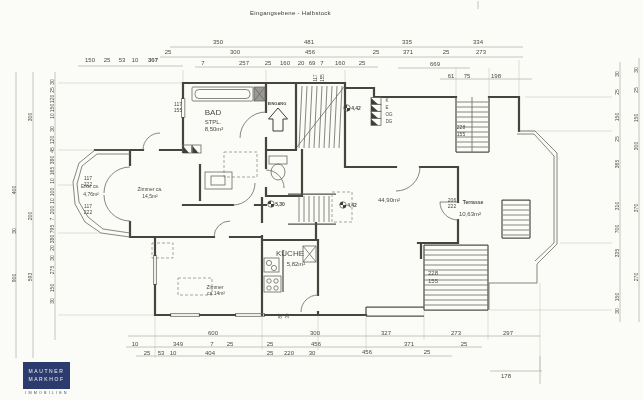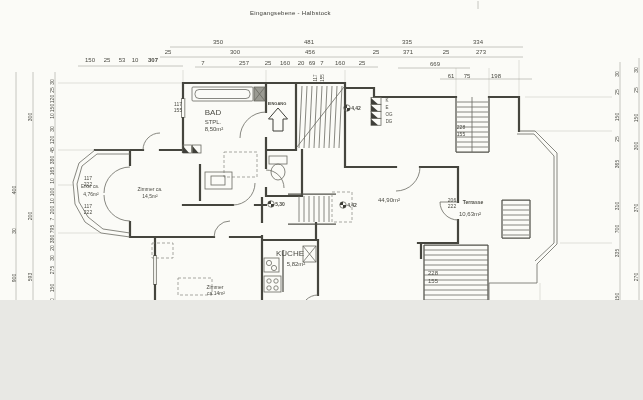--- a/index.html
+++ b/index.html
@@ -1,16 +1,16 @@
 <!DOCTYPE html>
 <html><head>
 <meta charset="utf-8">
 <style>
   html,body{margin:0;padding:0;background:#e8e8e4;}
-  .sheet{position:relative;width:643px;height:300px;background:#fbfbf7;overflow:hidden;
+  .sheet{position:relative;width:643px;height:400px;background:#fbfbf7;overflow:hidden;
          font-family:"Liberation Sans",sans-serif;}
   .title{position:absolute;left:250px;top:10px;font-size:6px;color:#3b3b36;letter-spacing:.3px;}
   .lbl{position:absolute;transform:translate(-50%,-50%);color:#4c4c45;white-space:nowrap;line-height:1;}
   .lbl.rot{transform:translate(-50%,-50%) rotate(-90deg);}
   .lbl.b{font-weight:bold;}
   svg{position:absolute;left:0;top:0;}
   .w{stroke:#45453e;stroke-width:2.2;fill:none;stroke-linecap:square;}
   .m{stroke:#52524b;stroke-width:1.25;fill:none;}
   .t{stroke:#6a6a62;stroke-width:.8;fill:none;}
   .d{stroke:#85857d;stroke-width:.7;fill:none;stroke-dasharray:3,2;}

